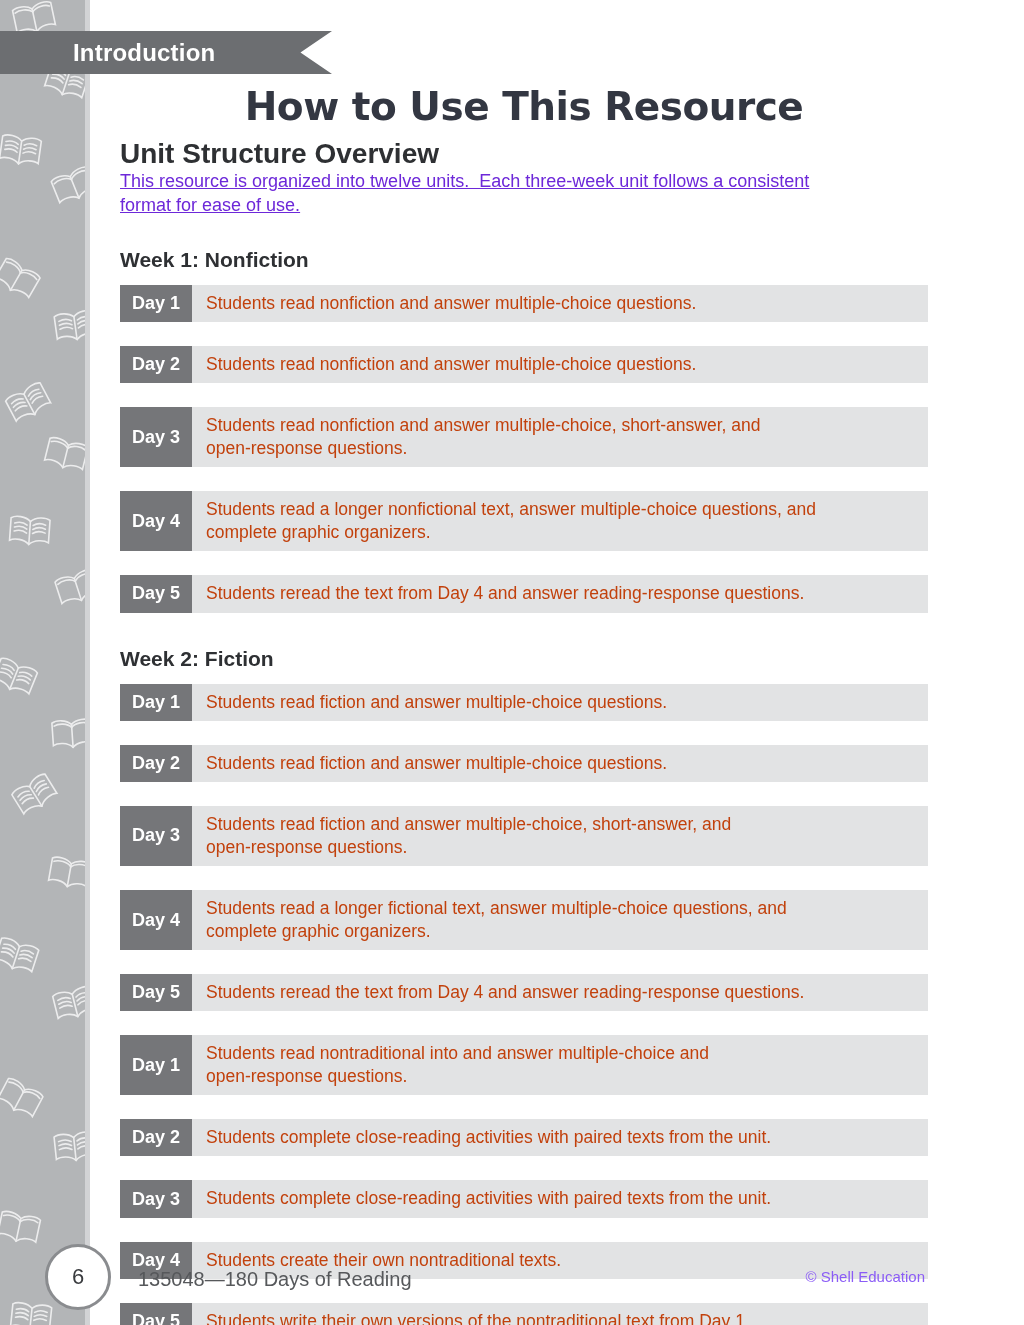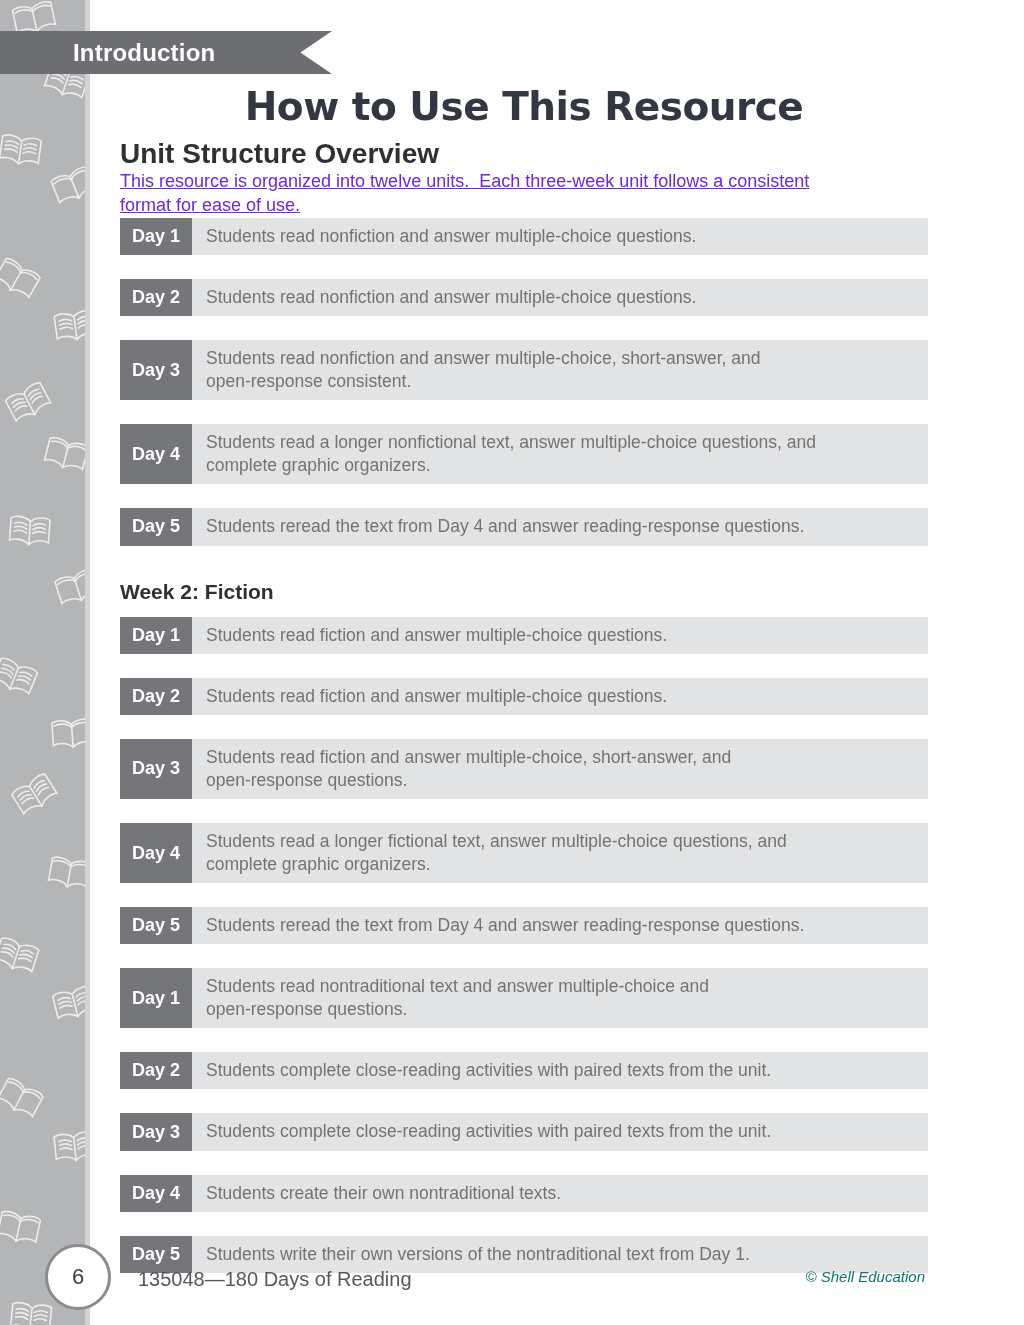--- a/index.html
+++ b/index.html
@@ -74,21 +74,21 @@
   .day-label {
     width: 72px; min-height: 37px; flex: 0 0 72px;
     background: #757679;
     color: #ffffff; font-weight: bold; font-size: 18px;
     display: flex; align-items: center; justify-content: center;
     white-space: nowrap;
   }
   .day-desc {
     flex: 1;
     background: #e2e3e4;
-    color: #737373;
+    color: #c2410c;
     font-size: 17.5px; line-height: 1.32;
     padding: 7px 14px;
     display: flex; align-items: center;
     white-space: pre-line;
   }
 
   
   .page-circle {
     position: absolute; left: 45px; top: 1244px;
     width: 66px; height: 66px;
@@ -98,21 +98,21 @@
     display: flex; align-items: center; justify-content: center;
     font-size: 22px; color: #3a3c3f;
     z-index: 3;
   }
   .footer-left {
     position: absolute; left: 138px; top: 1268px;
     font-size: 20px; color: #56585b; z-index: 2;
   }
   .footer-right {
     position: absolute; right: 99px; top: 1268px;
-    font-size: 15px; color: #0f766e; z-index: 2; font-style: italic;
+    font-size: 15px; color: #8b5cf6; z-index: 2;
   }
 </style>
 </head>
 <body>
 
 <div class="page">
 
   <div class="sidebar">
     <svg width="90" height="1325" viewBox="0 0 90 1325" xmlns="http://www.w3.org/2000/svg" stroke="#ffffff" fill="none" stroke-width="1.6" stroke-linecap="round" opacity="0.75">
       <defs>
@@ -203,33 +203,34 @@
     <span class="label">Introduction</span>
   </div>
 
   <div class="content">
     <h1 class="page-title">How to Use This Resource</h1>
 
     <h2 class="overview-heading">Unit Structure Overview</h2>
     <p class="overview-body">This resource is organized into twelve units.  Each three-week unit follows a consistent
 format for ease of use.</p>
 
+    <h3 class="week-heading first">Week 1: Nonfiction</h3>
     <div>
       <div class="day-row">
         <div class="day-label">Day 1</div>
         <div class="day-desc">Students read nonfiction and answer multiple-choice questions.</div>
       </div>
       <div class="day-row">
         <div class="day-label">Day 2</div>
         <div class="day-desc">Students read nonfiction and answer multiple-choice questions.</div>
       </div>
       <div class="day-row">
         <div class="day-label">Day 3</div>
         <div class="day-desc">Students read nonfiction and answer multiple-choice, short-answer, and
-open-response consistent.</div>
+open-response questions.</div>
       </div>
       <div class="day-row">
         <div class="day-label">Day 4</div>
         <div class="day-desc">Students read a longer nonfictional text, answer multiple-choice questions, and
 complete graphic organizers.</div>
       </div>
       <div class="day-row">
         <div class="day-label">Day 5</div>
         <div class="day-desc">Students reread the text from Day 4 and answer reading-response questions.</div>
       </div>
@@ -257,21 +258,21 @@
       </div>
       <div class="day-row">
         <div class="day-label">Day 5</div>
         <div class="day-desc">Students reread the text from Day 4 and answer reading-response questions.</div>
       </div>
     </div>
 
     <div>
       <div class="day-row">
         <div class="day-label">Day 1</div>
-        <div class="day-desc">Students read nontraditional text and answer multiple-choice and
+        <div class="day-desc">Students read nontraditional into and answer multiple-choice and
 open-response questions.</div>
       </div>
       <div class="day-row">
         <div class="day-label">Day 2</div>
         <div class="day-desc">Students complete close-reading activities with paired texts from the unit.</div>
       </div>
       <div class="day-row">
         <div class="day-label">Day 3</div>
         <div class="day-desc">Students complete close-reading activities with paired texts from the unit.</div>
       </div>

